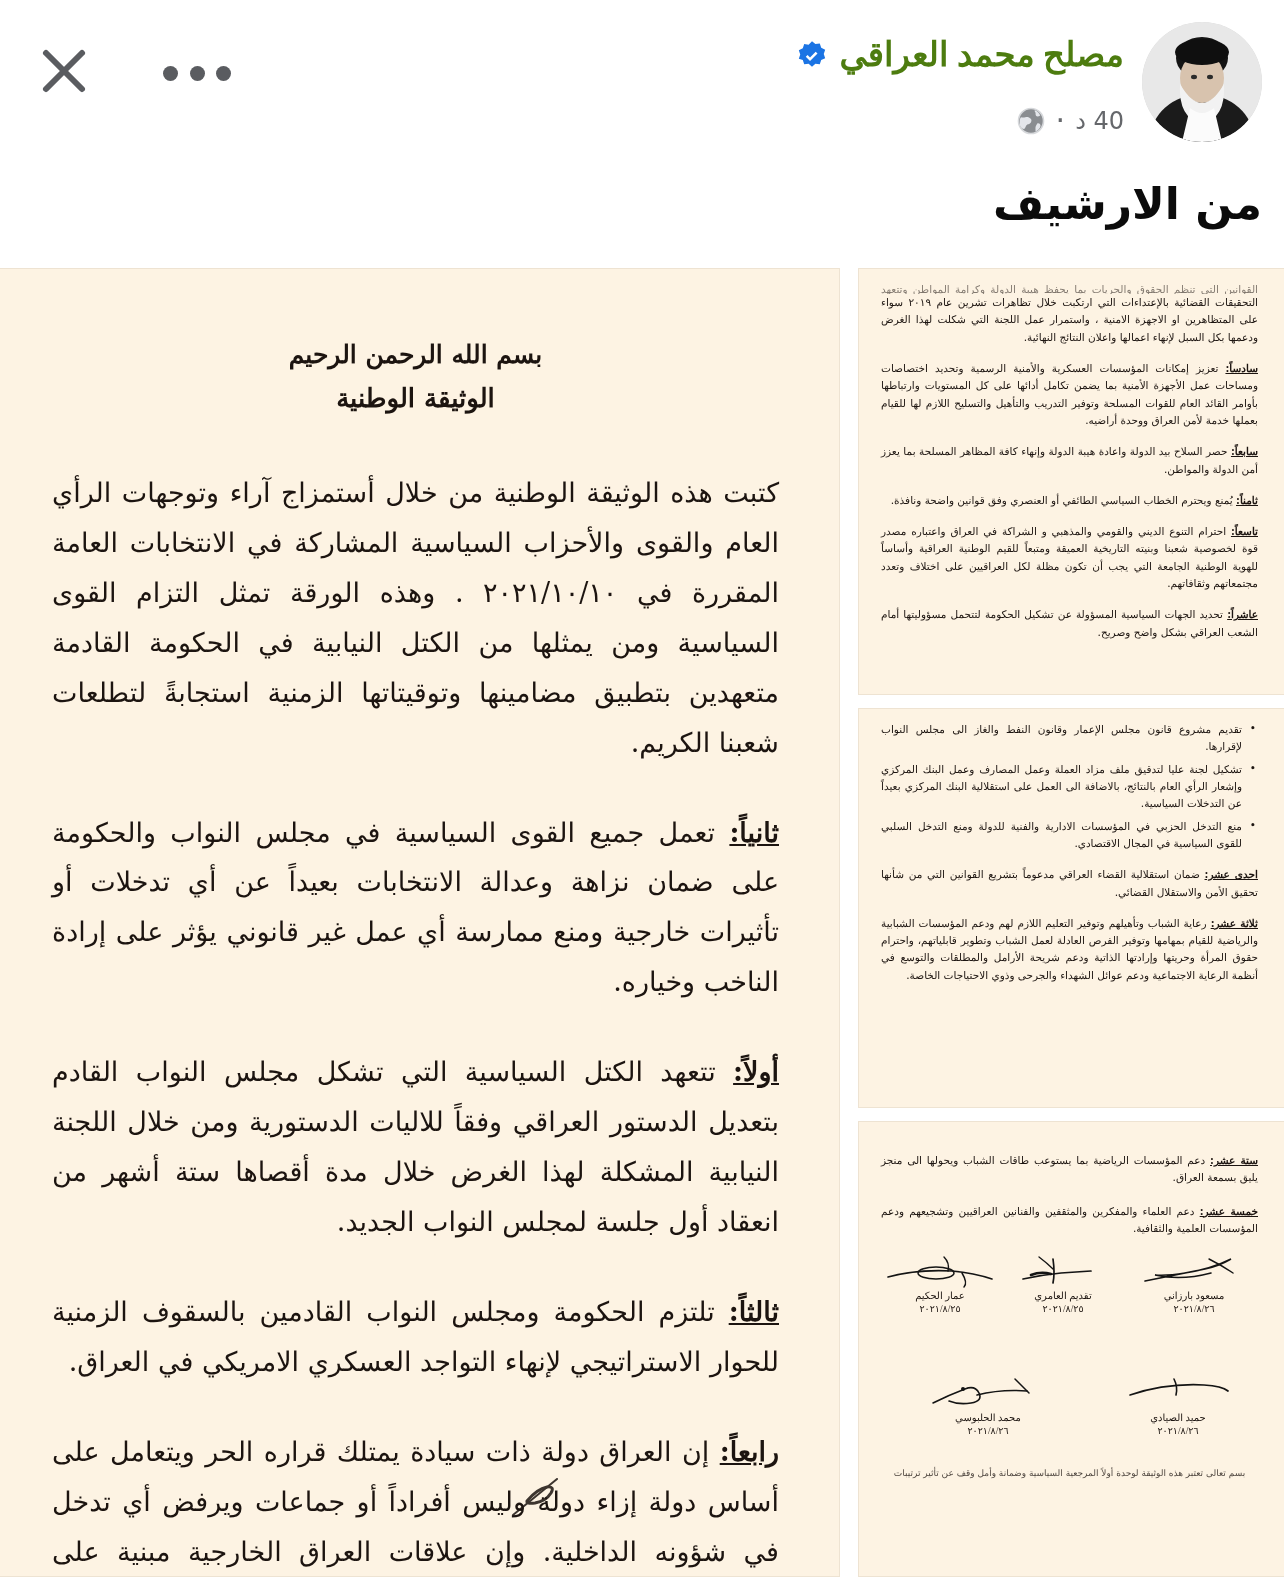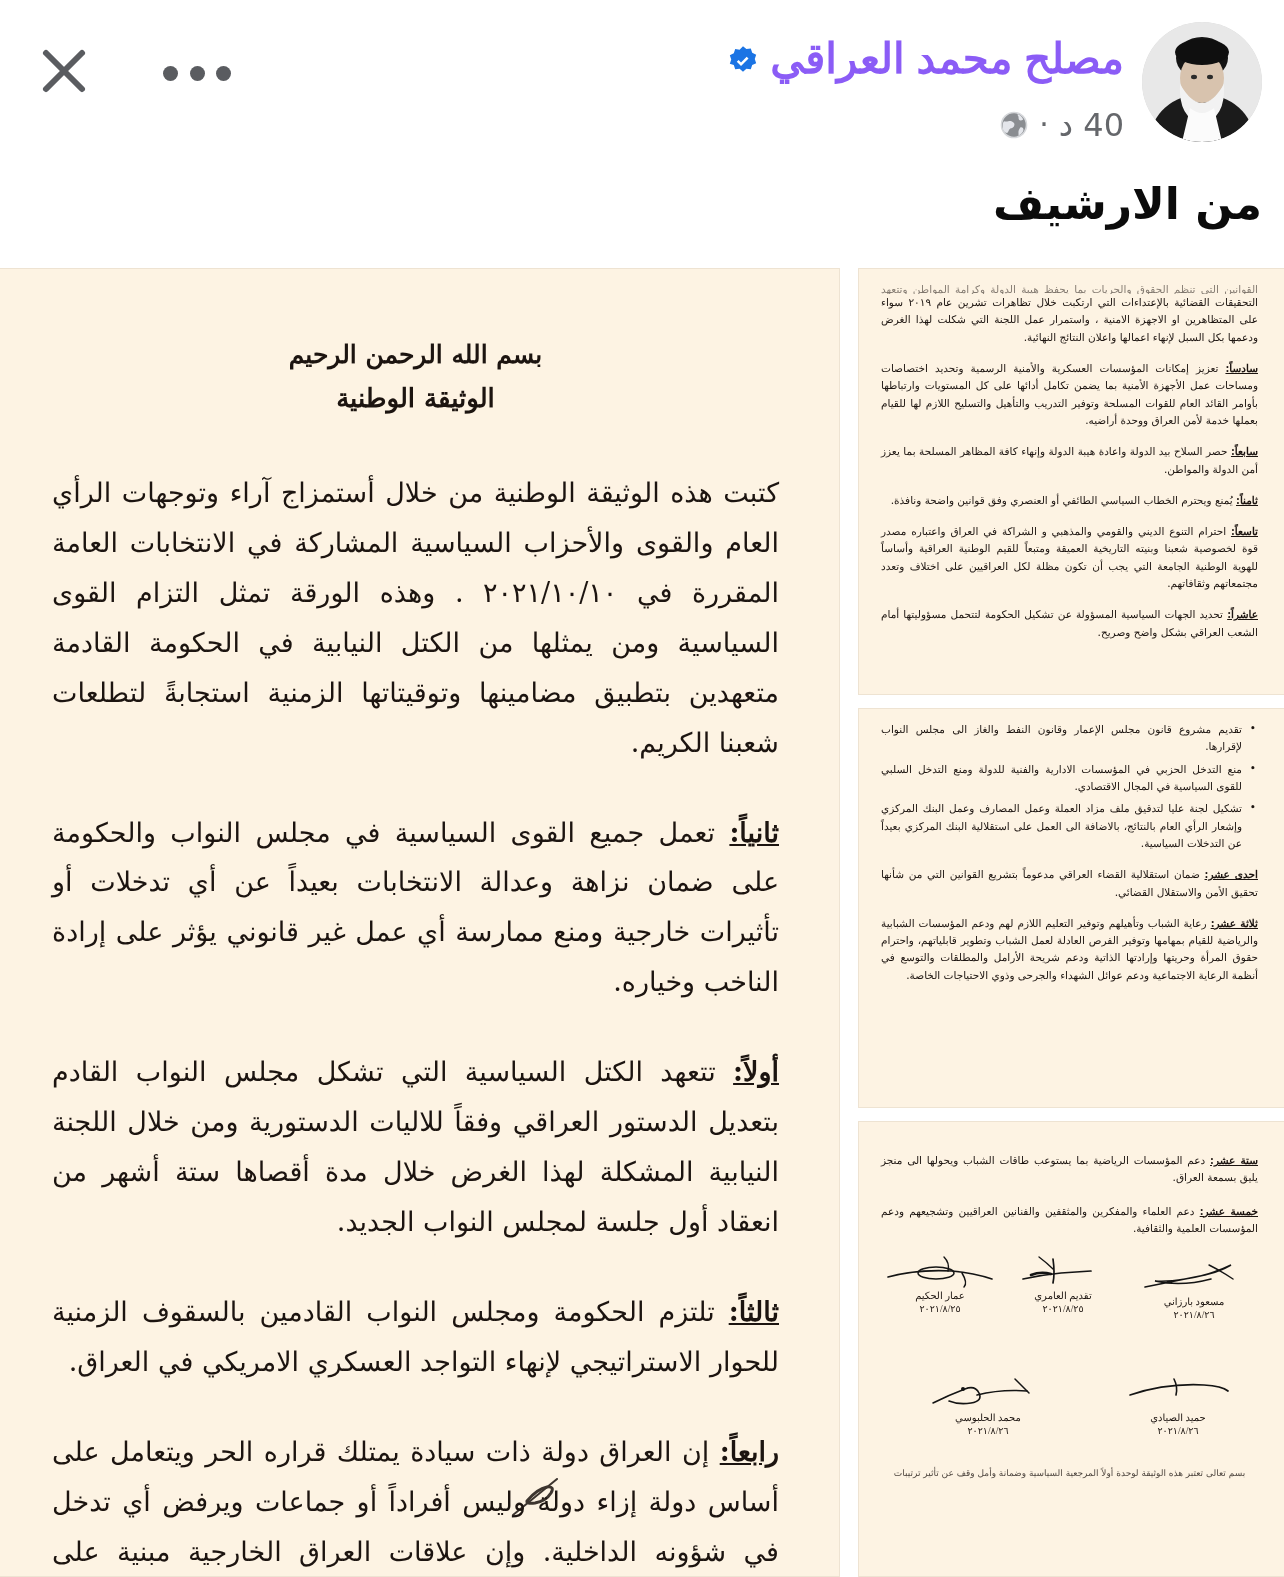--- a/index.html
+++ b/index.html
@@ -59,43 +59,43 @@
   .name-row {
     position: absolute;
     right: 160px; top: 34px;
     display: flex;
     flex-direction: row;
     align-items: center;
     gap: 10px;
     direction: rtl;
   }
   .profile-name {
-    font-size: 42px;
-    font-weight: bold;
-    color: #8b5cf6;
+    font-size: 34px;
+    font-weight: bold;
+    color: #4d7c0f;
     letter-spacing: 0px;
     white-space: nowrap;
-    font-family: Liberation Sans, sans-serif;
+    font-family: Liberation Serif, serif;
   }
   .verified-badge {
     width: 34px; height: 34px;
     flex: 0 0 auto;
     margin-top: 4px;
   }
   .meta-row {
     position: absolute;
     right: 160px; top: 106px;
     display: flex;
     flex-direction: row;
     align-items: center;
     gap: 10px;
     direction: rtl;
   }
   .meta-time {
-    font-size: 32px;
+    font-size: 24px;
     color: #65676b;
     white-space: nowrap;
     font-family: "DejaVu Sans", "Liberation Sans", sans-serif;
   }
   .meta-dot {
     font-size: 30px;
     color: #65676b;
     line-height: 1;
   }
   .globe-icon { width: 30px; height: 30px; }
@@ -236,21 +236,21 @@
   .sig {
     position: absolute;
     text-align: center;
     direction: rtl;
     font-family: Liberation Serif, serif;
   }
   .sig svg { display: block; margin: 0 auto 1px; }
   .sig-name { font-size: 10px; line-height: 1.2; }
   .sig-date { font-size: 9.5px; letter-spacing: .5px; }
 
-  .sig-a { right: 4px;   top: 6px; width: 120px; }
+  .sig-a { right: 4px;   top: 0; width: 120px; }
   .sig-b { right: 136px; top: 0; width: 118px; }
   .sig-c { right: 258px; top: 0; width: 120px; }
   .sig-d { right: 10px;  top: 0; width: 140px; }
   .sig-e { right: 200px; top: 0; width: 140px; }
 
   .sig-row2 { position: relative; margin-top: 34px; height: 84px; }
 
   .handwritten-note {
     margin-top: 8px;
     text-align: center;
@@ -396,22 +396,22 @@
           <span>تحديد الجهات السياسية المسؤولة عن تشكيل الحكومة لتتحمل مسؤوليتها أمام الشعب العراقي بشكل واضح وصريح.</span>
         </p>
       </div>
     </div>
 
     <div class="doc doc-r doc-r2">
       <div class="doc-r-inner">
 
         <ul class="bullets">
           <li>تقديم مشروع قانون مجلس الإعمار وقانون النفط والغاز الى مجلس النواب لإقرارها.</li>
+          <li>تشكيل لجنة عليا لتدقيق ملف مزاد العملة وعمل المصارف وعمل البنك المركزي وإشعار الرأي العام بالنتائج، بالاضافة الى العمل على استقلالية البنك المركزي بعيداً عن التدخلات السياسية.</li>
           <li>منع التدخل الحزبي في المؤسسات الادارية والفنية للدولة ومنع التدخل السلبي للقوى السياسية في المجال الاقتصادي.</li>
-          <li>تشكيل لجنة عليا لتدقيق ملف مزاد العملة وعمل المصارف وعمل البنك المركزي وإشعار الرأي العام بالنتائج، بالاضافة الى العمل على استقلالية البنك المركزي بعيداً عن التدخلات السياسية.</li>
         </ul>
 
         <p class="clause" style="margin-top:14px">
           <span class="lead">احدى عشر:</span>
           <span>ضمان استقلالية القضاء العراقي مدعوماً بتشريع القوانين التي من شأنها تحقيق الأمن والاستقلال القضائي.</span>
         </p>
         <p class="clause">
           <span class="lead">ثلاثة عشر:</span>
           <span>رعاية الشباب وتأهيلهم وتوفير التعليم اللازم لهم ودعم المؤسسات الشبابية والرياضية للقيام بمهامها وتوفير الفرص العادلة لعمل الشباب وتطوير قابلياتهم، واحترام حقوق المرأة وحريتها وإرادتها الذاتية ودعم شريحة الأرامل والمطلقات والتوسع في أنظمة الرعاية الاجتماعية ودعم عوائل الشهداء والجرحى وذوي الاحتياجات الخاصة.</span>
         </p>

